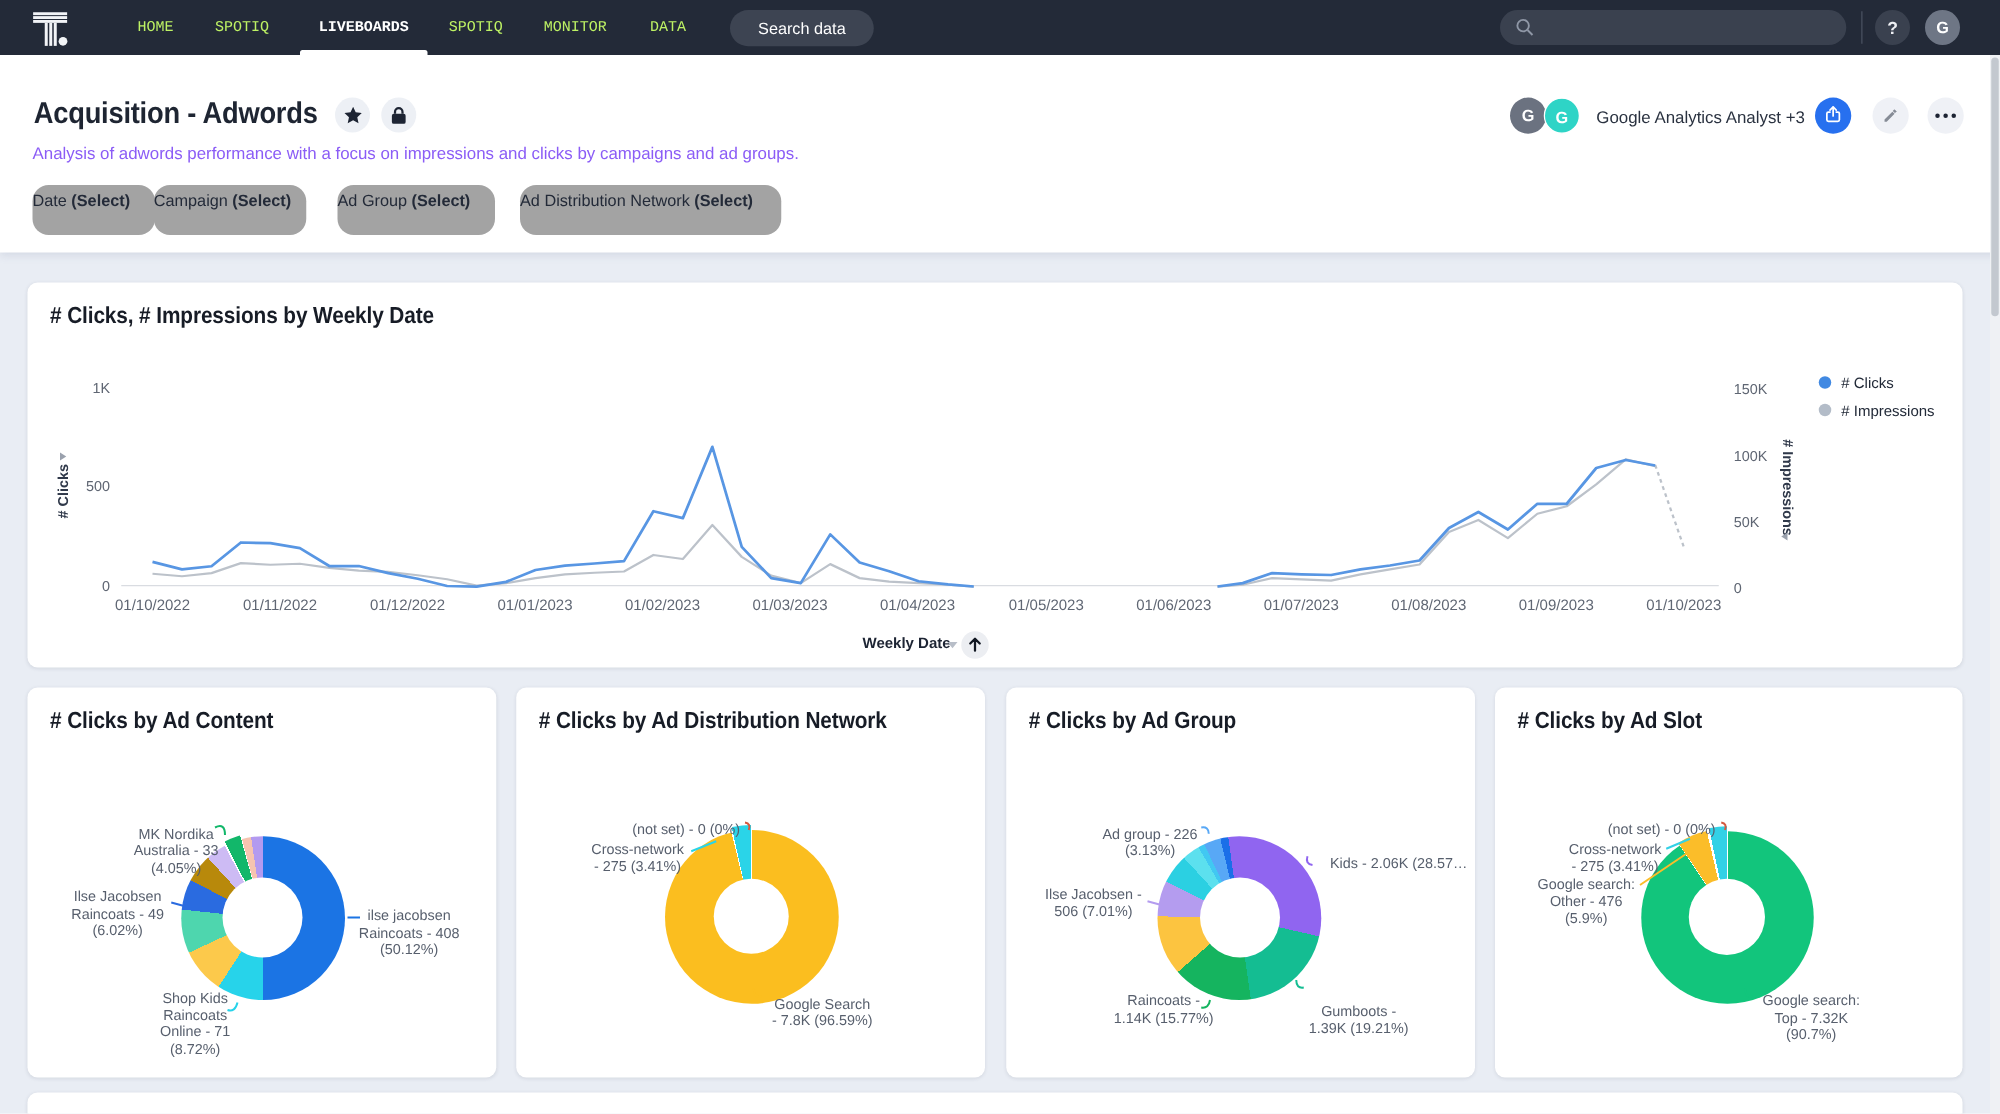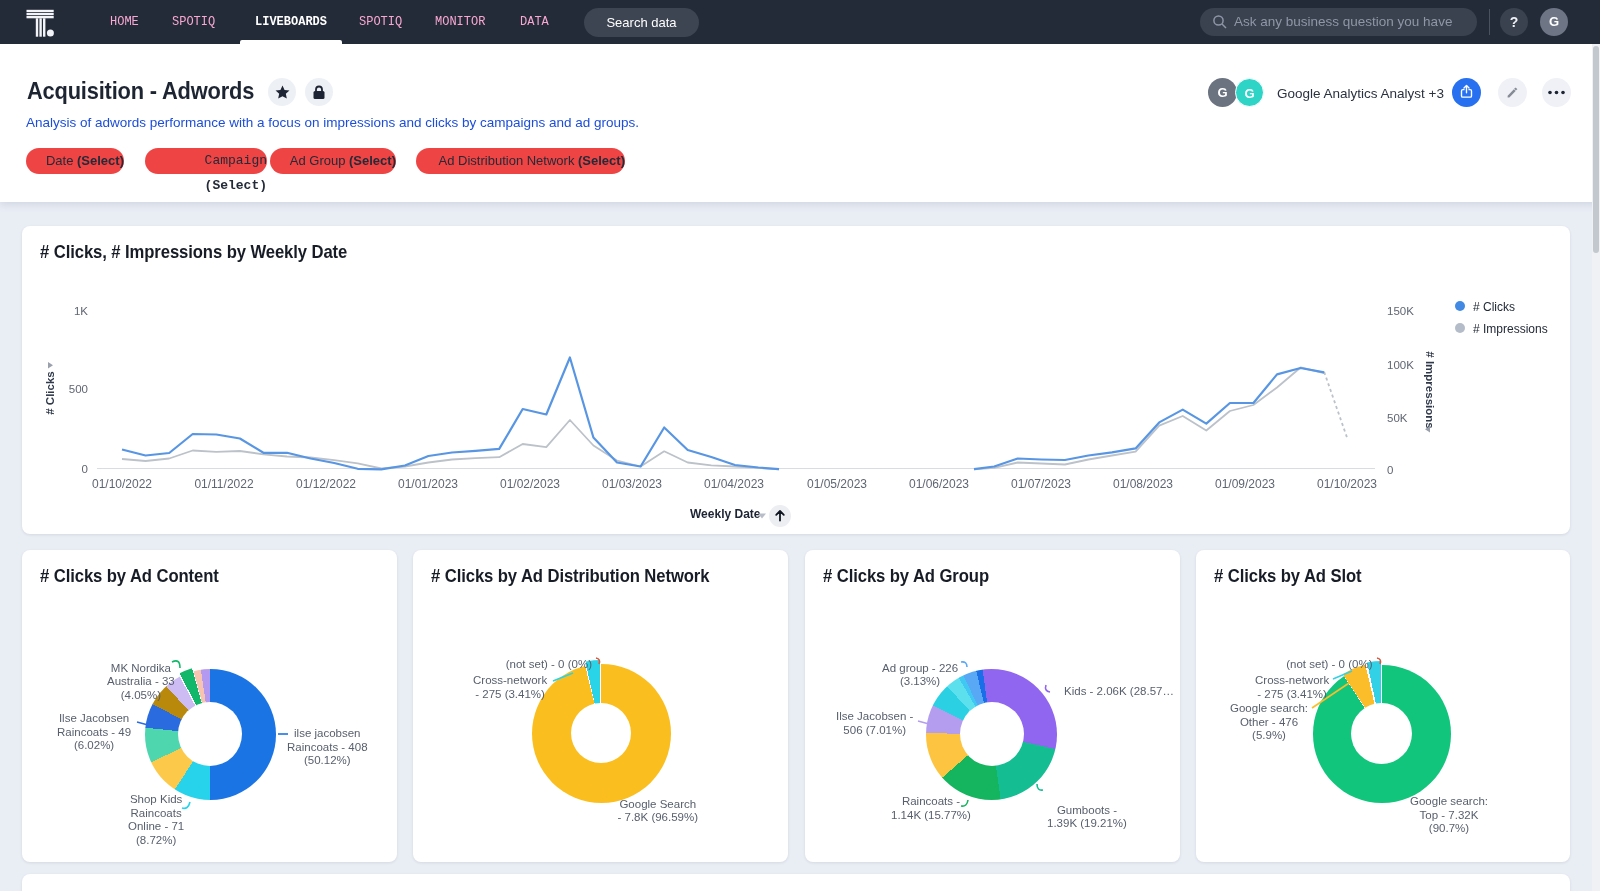--- a/index.html
+++ b/index.html
@@ -1,33 +1,33 @@
 <!DOCTYPE html>
 <html><head>
 <meta charset="utf-8">
 <style>
 * { margin:0; padding:0; box-sizing:border-box; }
 html,body { width:1600px; height:891px; overflow:hidden; }
 body { font-family:"Liberation Sans", sans-serif; -webkit-font-smoothing:antialiased; }
 #page { position:relative; width:1600px; height:891px; background:#e9edf4; overflow:hidden; }
 #hdr { position:absolute; left:0; top:44px; width:1600px; height:158px; background:#ffffff; box-shadow:0 3px 7px rgba(120,132,158,0.20); }
 #nav { position:absolute; left:0; top:0; width:1600px; height:44px; background:#232a38; }
-.nitem { position:absolute; top:0; height:44px; line-height:44px; font-family:"Liberation Mono", monospace; font-size:12px; letter-spacing:0; color:#f9a8d4; font-weight:400; }
+.nitem { position:absolute; top:0; height:44px; line-height:44px; font-family:"Liberation Mono", monospace; font-size:12px; letter-spacing:0; color:#bef264; font-weight:400; }
 .nitem.act { color:#ffffff; font-weight:700; }
 #tab { position:absolute; left:240px; top:40px; width:102px; height:4px; background:#ffffff; border-radius:2px 2px 0 0; }
 #sdata { position:absolute; left:584px; top:7.5px; width:115px; height:28px; background:#3d4452; border-radius:14.5px; color:#fff; font-size:13px; text-align:center; line-height:29px; height:29px; }
 #asksrch { position:absolute; left:1200px; top:8px; width:277px; height:28px; background:#3a414f; border-radius:14px; }
 #asksrch span { position:absolute; left:34px; top:0; line-height:28px; font-size:13.5px; color:#8f97a6; }
 #navdiv { position:absolute; left:1489px; top:9px; width:1px; height:26px; background:#4a5160; }
 #qcirc { position:absolute; left:1500px; top:8px; width:28px; height:28px; border-radius:50%; background:#3a414f; color:#eef0f4; text-align:center; line-height:28px; font-size:14px; font-weight:700; }
 #gcirc { position:absolute; left:1540px; top:8px; width:28px; height:28px; border-radius:50%; background:#6e7685; color:#fff; text-align:center; line-height:28px; font-size:13px; font-weight:700; }
 #title { position:absolute; left:27px; top:77px; font-size:24px; font-weight:700; color:#1e2532; letter-spacing:-0.2px; transform:scaleX(0.91); transform-origin:left center; }
 .hicon { position:absolute; top:78px; width:28px; height:28px; border-radius:50%; background:#edf0f5; text-align:center; }
-#desc { position:absolute; left:26px; top:115px; font-size:13.5px; color:#1d4ed8; }
-.pill { position:absolute; top:148px; height:26px; line-height:25px; background:#ef4444; border-radius:13px; font-size:13px; color:#232a38; text-align:right; }
+#desc { position:absolute; left:26px; top:115px; font-size:13.5px; color:#8b5cf6; }
+.pill { position:absolute; top:148px; height:40px; line-height:25px; background:#a3a3a3; border-radius:13px; font-size:13px; color:#232a38; text-align:left; }
 .pill b { font-weight:700; }
 #avag1 { position:absolute; left:1208px; top:78px; width:29px; height:29px; border-radius:50%; background:#6b7280; color:#fff; text-align:center; line-height:29px; font-size:13px; font-weight:700; z-index:1;}
 #avag2 { position:absolute; left:1235px; top:78px; width:29px; height:29px; border-radius:50%; background:#2ed4c6; color:#fff; text-align:center; line-height:29px; font-size:13px; font-weight:700; z-index:2; border:1px solid #fff;}
 #ana { position:absolute; left:1277px; top:85.5px; font-size:13.5px; color:#2a3240; }
 #shareb { position:absolute; left:1452px; top:78px; width:29px; height:29px; border-radius:50%; background:#2770ef; }
 #pencb { position:absolute; left:1498px; top:78px; width:29px; height:29px; border-radius:50%; background:#eff1f6; }
 #dotsb { position:absolute; left:1542px; top:78px; width:29px; height:29px; border-radius:50%; background:#eff1f6; }
 .card { position:absolute; background:#ffffff; border-radius:8px; box-shadow:0 1px 3px rgba(40,50,70,0.10); }
 .ctitle { position:absolute; left:18px; top:15px; font-size:18.5px; font-weight:700; color:#171c26; letter-spacing:-0.1px; transform:scaleX(0.9); transform-origin:left top; white-space:nowrap; }
 #scrolltrack { position:absolute; left:1592px; top:44px; width:8px; height:847px; background:#eff1f4; }
@@ -192,38 +192,37 @@
     <div class="nitem" style="left:359px;">SPOTIQ</div>
     <div class="nitem" style="left:435px;">MONITOR</div>
     <div class="nitem" style="left:520px;">DATA</div>
     <div id="tab"></div>
     <div id="sdata">Search data</div>
     <div id="asksrch">
       <svg width="16" height="16" style="position:absolute;left:12px;top:6px;" viewBox="0 0 16 16">
           <circle cx="6.5" cy="6.5" r="4.6" fill="none" stroke="#8f97a6" stroke-width="1.5"></circle>
           <line x1="10" y1="10" x2="14" y2="14" stroke="#8f97a6" stroke-width="1.5"></line>
         </svg>
-      <span>Ask any business question you have</span>
     </div>
     <div id="navdiv"></div>
     <div id="qcirc">?</div>
     <div id="gcirc">G</div>
   </div>
 
   <div id="title">Acquisition - Adwords</div>
   <div class="hicon" style="left:268px;"><svg width="17" height="17" style="margin-top:5.5px;" viewBox="0 0 24 24">
         <path fill="#1d2433" d="M12 2l2.9 6.3 6.9.8-5.1 4.7 1.4 6.8L12 17.2l-6.1 3.4 1.4-6.8L2.2 9.1l6.9-.8z"></path>
       </svg></div>
   <div class="hicon" style="left:305px;"><svg width="14" height="15" style="margin-top:7px;" viewBox="0 0 14 15">
         <rect x="1.5" y="6" width="11" height="8" rx="1.5" fill="#1d2433"></rect>
         <path d="M4 6V4.5a3 3 0 0 1 6 0V6" fill="none" stroke="#1d2433" stroke-width="1.8"></path>
       </svg></div>
   <div id="desc">Analysis of adwords performance with a focus on impressions and clicks by campaigns and ad groups.</div>
   <div class="pill" style="left:26px; width:98px;">Date <b>(Select)</b></div>
-  <div class="pill" style="left:145px; width:122px;font-family:Liberation Mono, monospace;">Campaign <b>(Select)</b></div>
+  <div class="pill" style="left:123px; width:122px;">Campaign <b>(Select)</b></div>
   <div class="pill" style="left:270px; width:126px;">Ad Group <b>(Select)</b></div>
   <div class="pill" style="left:416px; width:209px;">Ad Distribution Network <b>(Select)</b></div>
   <div id="avag1">G</div>
   <div id="avag2">G</div>
   <div id="ana">Google Analytics Analyst +3</div>
   <div id="shareb">
       <svg width="15" height="15" style="position:absolute;left:7px;top:6px;" viewBox="0 0 24 24" fill="none" stroke="#fff" stroke-width="2.2" stroke-linecap="round" stroke-linejoin="round">
         <path d="M8 9H6a2 2 0 0 0-2 2v8a2 2 0 0 0 2 2h12a2 2 0 0 0 2-2v-8a2 2 0 0 0-2-2h-2"></path>
         <path d="M12 14V3"></path>
         <path d="M8 6.5L12 2.5l4 4"></path>

